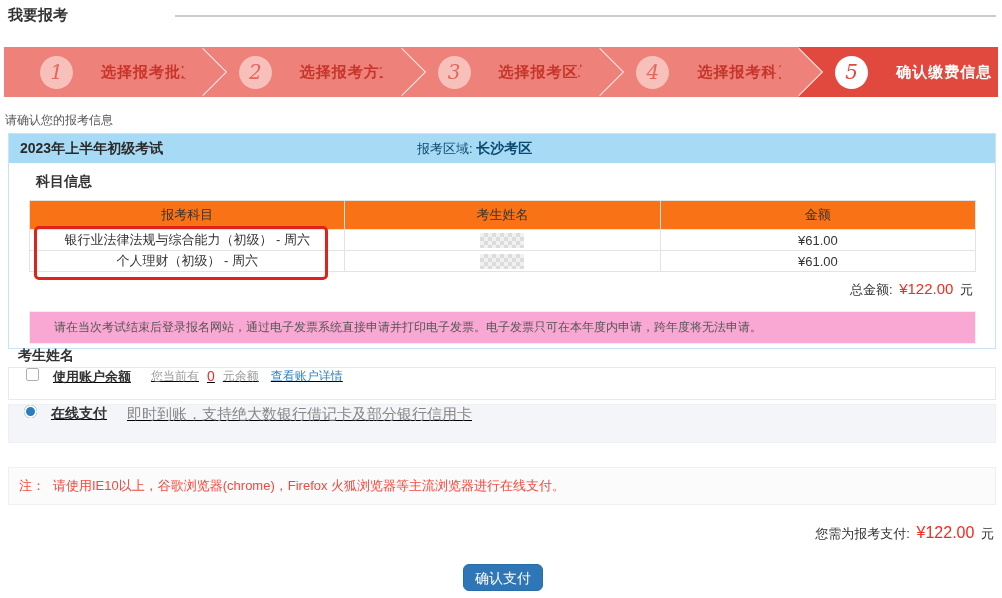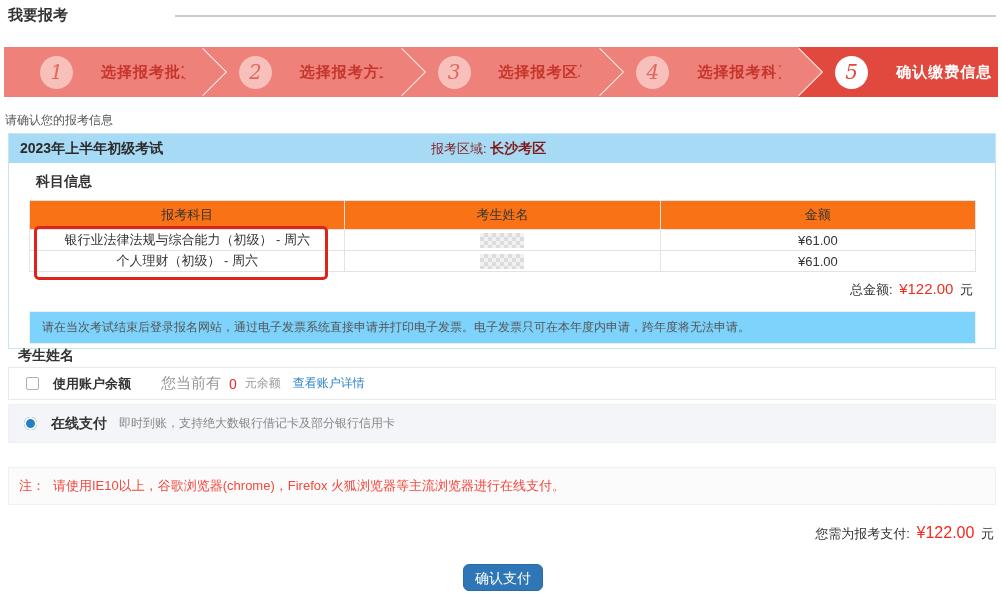--- a/index.html
+++ b/index.html
@@ -35,21 +35,21 @@
   .step.active{background:#e2493e;}
   .step.active .num{background:#fff;color:#e2493e;}
   .step.active .lbl{color:#fff;}
 
   .confirm-hint{position:absolute;left:5px;top:112px;font-size:12px;color:#555;}
 
   
   .panel{position:absolute;left:8px;top:133px;width:988px;height:216px;background:#fff;border:1px solid #c9e3f3;box-sizing:border-box;}
   .panel-head{position:absolute;left:0;top:0;right:0;height:29px;background:#a7daf4;display:flex;align-items:center;}
   .panel-head .batch{font-size:14px;font-weight:bold;color:#2b2b2b;margin-left:11px;}
-  .panel-head .region{position:absolute;left:422px;font-size:13px;color:#7f1d1d;}
+  .panel-head .region{position:absolute;left:408px;font-size:13px;color:#0c4a6e;}
   .panel-head .region b{font-size:14px;}
   .subject-title{position:absolute;left:27px;top:39px;font-size:14px;font-weight:bold;color:#333;}
 
   table.subjects{
     position:absolute;left:20px;top:66px;width:947px;
     border-collapse:collapse;table-layout:fixed;font-size:13px;color:#333;
   }
   table.subjects th,table.subjects td{border:1px solid #e3e3e3;text-align:center;padding:0;}
   table.subjects th{height:28px;background:#f97316;font-weight:normal;}
   table.subjects td{height:20px;}
@@ -58,48 +58,48 @@
     background:
       linear-gradient(45deg,#dcdcdc 25%,transparent 25%,transparent 75%,#dcdcdc 75%),
       linear-gradient(45deg,#dcdcdc 25%,#f1f1f1 25%,#f1f1f1 75%,#dcdcdc 75%);
     background-size:8px 8px;background-position:0 0,4px 4px;
     filter:blur(.6px);
   }
   .total-line{position:absolute;right:22px;top:146px;font-size:13px;color:#333;}
   .total-line .amt{color:#f5291e;font-size:15px;margin:0 3px;}
   .invoice-note{
     position:absolute;left:20px;top:177px;width:947px;height:33px;box-sizing:border-box;
-    background:#7dd3fc;border:1px solid #efefef;
-    display:flex;align-items:center;padding-left:12px;
+    background:#f9a8d4;border:1px solid #efefef;
+    display:flex;align-items:center;padding-left:24px;
     font-size:12px;color:#555;
   }
 
   
   .red-annotation{
     position:absolute;left:34px;top:226px;width:288px;height:48px;
     border:3px solid #e0231a;border-radius:5px;z-index:5;pointer-events:none;
   }
 
   
   .pay-title{position:absolute;left:18px;top:347px;font-size:14px;font-weight:bold;color:#333;}
-  .pay-option{position:absolute;left:8px;width:988px;box-sizing:border-box;display:flex;align-items:center;}
+  .pay-option{position:absolute;left:8px;width:988px;box-sizing:border-box;display:flex;align-items:flex-start;text-decoration:underline;}
   .pay-balance{top:367px;height:33px;background:#fff;border:1px solid #e9e9e9;}
   .pay-online{top:404px;height:39px;background:#f4f5f9;border:1px solid #eef0f4;}
   .checkbox{width:11px;height:11px;border:1px solid #b0b0b0;border-radius:2px;background:#fff;margin-left:17px;flex:0 0 11px;cursor:pointer;}
   .radio{
     width:13px;height:13px;border-radius:50%;margin-left:15px;flex:0 0 13px;cursor:pointer;
     background:#2a7dc0;box-shadow:inset 0 0 0 2px #fff,inset 0 0 0 4px #2a7dc0;
   }
   .opt-label{font-size:13px;font-weight:bold;color:#333;margin-left:14px;cursor:pointer;}
   .pay-online .opt-label{font-size:14px;}
-  .opt-gray{font-size:15px;color:#999;margin-left:30px;}
+  .opt-gray{font-size:12px;color:#999;margin-left:20px;}
   .opt-balance-num{font-size:14px;color:#f5291e;margin-left:8px;}
   .opt-suffix{font-size:12px;color:#999;margin-left:8px;}
   .opt-link{font-size:12px;color:#2e82c9;margin-left:12px;cursor:pointer;text-decoration:none;}
-  .opt-desc{font-size:12px;color:#888;margin-left:12px;}
+  .opt-desc{font-size:15px;color:#888;margin-left:20px;}
 
   
   .browser-note{
     position:absolute;left:8px;top:467px;width:988px;height:38px;box-sizing:border-box;
     background:#fbfbfb;border:1px solid #f0f0f0;
     display:flex;align-items:center;padding-left:10px;
     font-size:13px;color:#f5473c;
   }
   .browser-note .prefix{margin-right:8px;}
 

